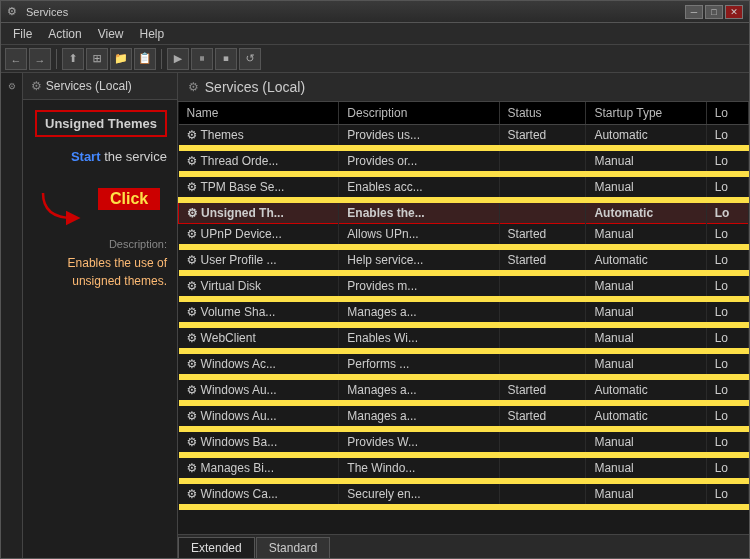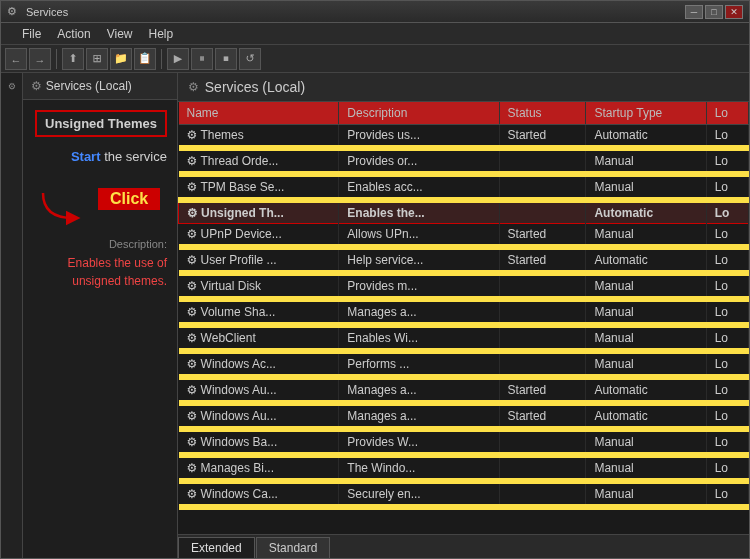--- a/index.html
+++ b/index.html
@@ -60,21 +60,21 @@
       cursor: pointer;
     }
     .title-btn.close { background: #8b1a1a; }
 
     
     .menu-bar {
       background: #2a2a2a;
       height: 22px;
       display: flex;
       align-items: center;
-      padding: 0 13px;
+      padding: 0 4px;
       border-bottom: 1px solid #444;
       flex-shrink: 0;
     }
     .menu-item {
       padding: 2px 8px;
       color: #ccc;
       font-size: 12px;
       cursor: pointer;
     }
 
@@ -200,21 +200,21 @@
 
     .description-area {
       margin-top: 4px;
     }
     .description-title {
       color: #888;
       font-size: 11px;
       margin-bottom: 4px;
     }
     .description-text {
-      color: #ef4444;
+      color: #fdba74;
       font-size: 12px;
       line-height: 1.5;
     }
 
     
     .right-panel {
       flex: 1;
       display: flex;
       flex-direction: column;
       overflow: hidden;
@@ -238,21 +238,21 @@
     .table-container {
       flex: 1;
       overflow-y: auto;
       overflow-x: hidden;
     }
     table {
       width: 100%;
       border-collapse: collapse;
     }
     thead th {
-      background: #b91c1c;
+      background: #000000;
       color: #bbb;
       padding: 4px 8px;
       text-align: left;
       border-bottom: 1px solid #444;
       border-right: 1px solid #333;
       font-weight: normal;
       font-size: 12px;
       position: sticky;
       top: 0;
       z-index: 1;

